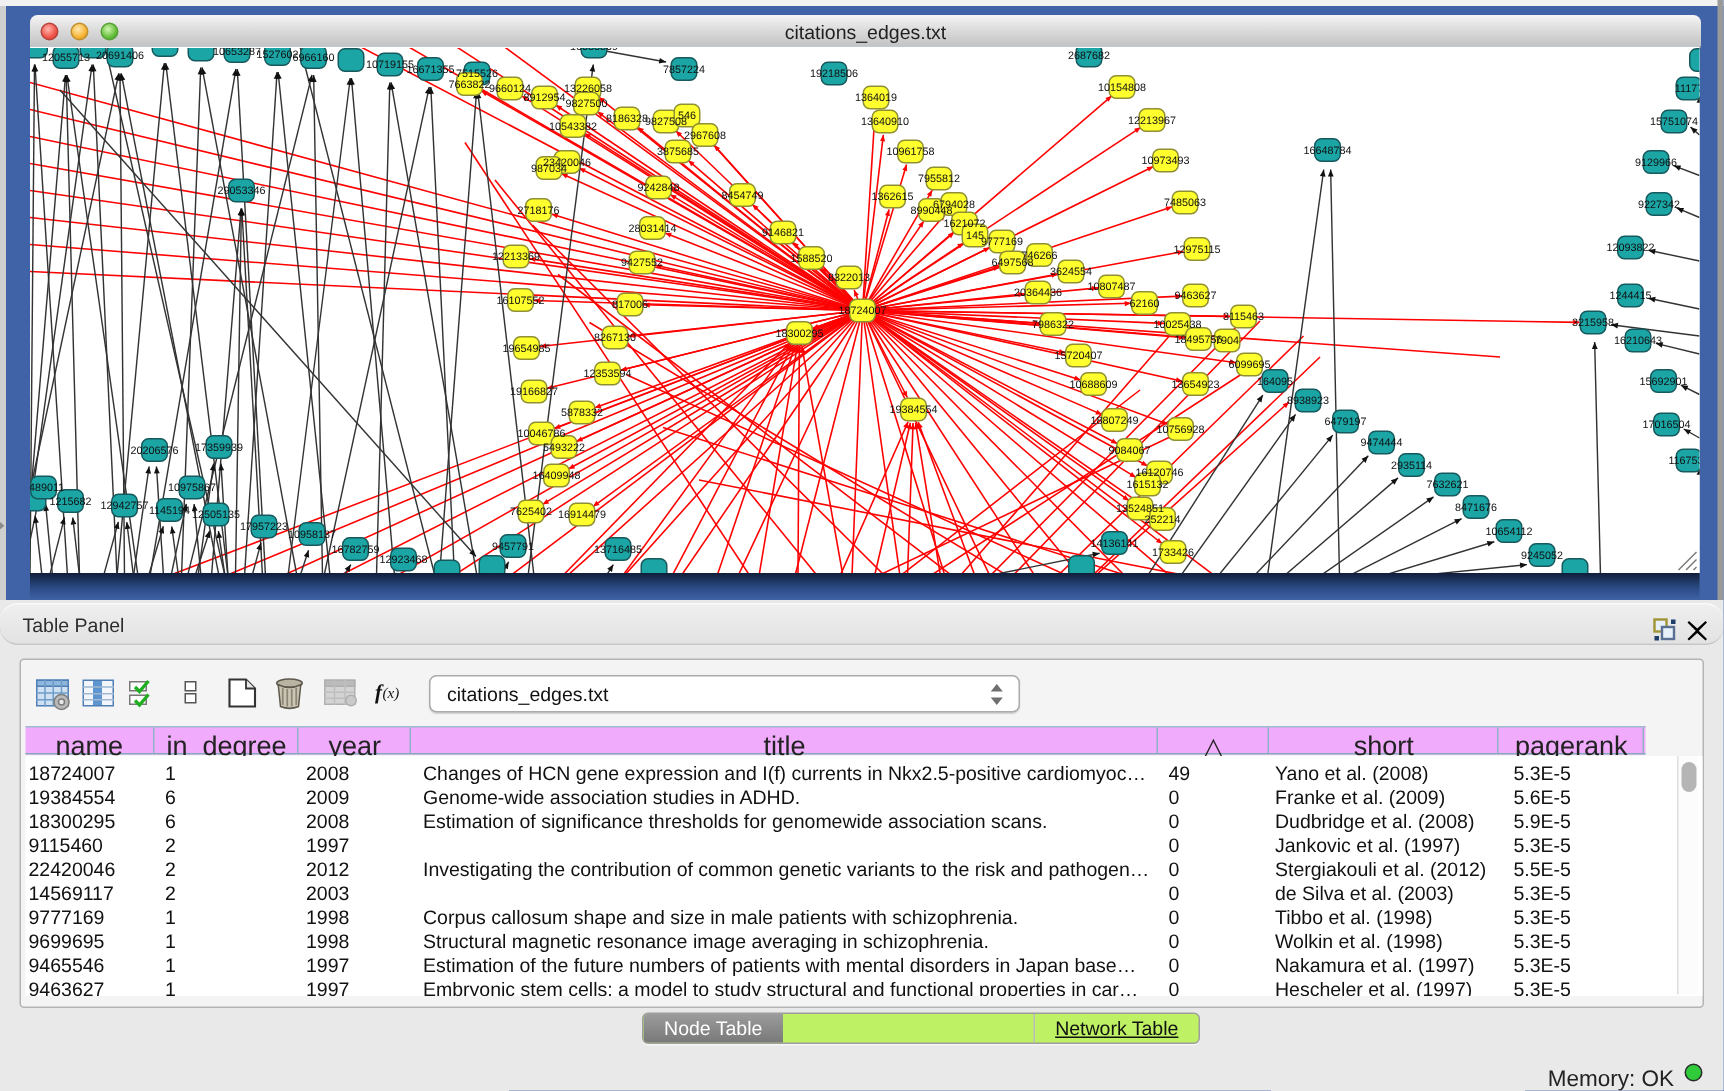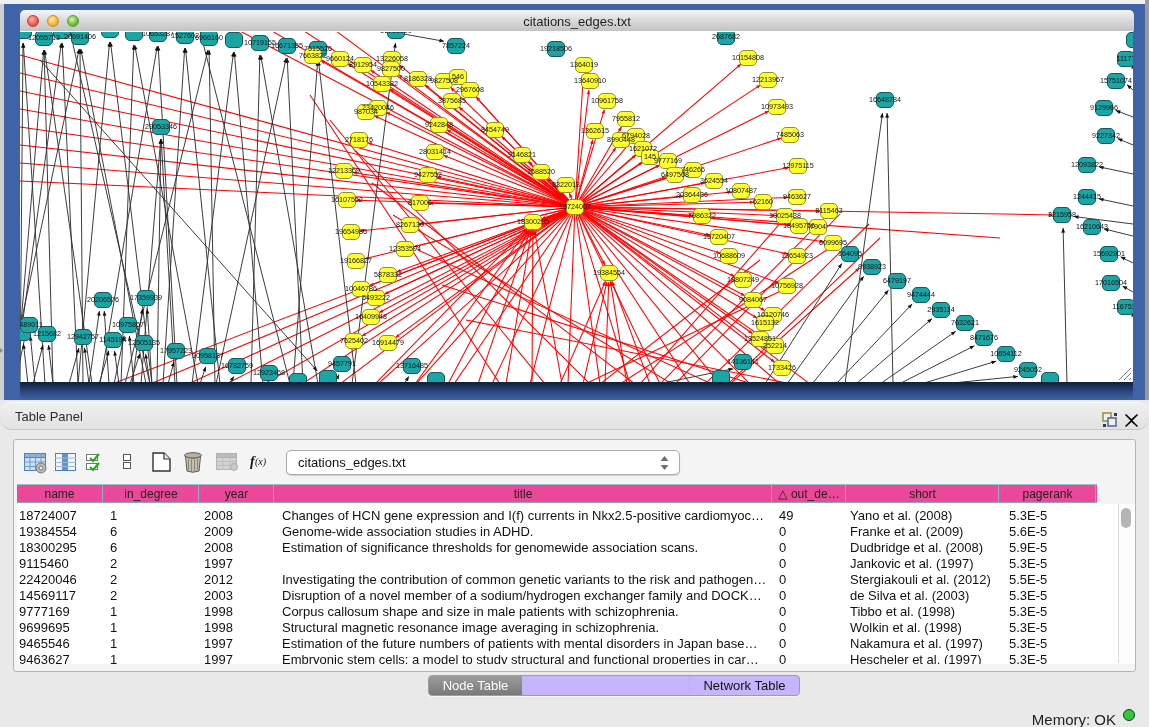--- a/index.html
+++ b/index.html
@@ -25,38 +25,38 @@
 .panel { position:absolute; left:0; top:400px; width:1149px; height:327px; background:#e9e9e9; }
 .panel .bar { position:absolute; left:0; top:2px; width:1149px; height:28px;
   background:linear-gradient(#efefef,#e2e2e2); border-bottom:1px solid #c6c6c6; border-top:1px solid #fbfbfb;border-radius:12px; }
 .panel .bar .lbl { position:absolute; left:15px; top:6px; font-size:13px; color:#2d2d2d; }
 .container { position:absolute; left:13px; top:39px; width:1123px; height:233px;
   background:#f4f4f4; border:1px solid #b4b4b4; border-radius:3px; }
 .toolbar { position:absolute; left:0; top:0; width:100%; height:43px; }
 .dropdown { position:absolute; left:272px; top:10px; width:394px; height:25px; background:#fff;
   border:1px solid #ababab; border-radius:5px; box-shadow:0 1px 1px rgba(0,0,0,0.15);
   font-size:13px; color:#111; line-height:23px; padding-left:11px; }
-.thead { position:absolute; left:3px; top:44px; width:1080px; height:19px; background:#ec4899;
-  border-top:1px solid #9dbccd; border-bottom:1px solid #86a8bc; font-size:12px; color:#222; }
+.thead { position:absolute; left:3px; top:44px; width:1080px; height:19px; background:#f0abfc;
+  border-top:1px solid #9dbccd; border-bottom:1px solid #86a8bc; font-size:18px; color:#222; }
 .thead span { position:absolute; top:2px; text-align:center; border-right:1px solid #8fb2c6; height:17px; top:0; padding-top:2px; }
 .tbody { position:absolute; left:3px; top:64px; padding-top:4px; width:1118px; height:160px; background:#fff; overflow:hidden;
   font-size:13px; color:#111; }
 .tbody .tr { position:relative; height:16px; line-height:16px; white-space:nowrap; }
 .tbody span { position:absolute; top:0; }
 .c0 { left:2px; } .c1 { left:93px; } .c2 { left:187px; } .c3 { left:265px; width:495px; overflow:hidden; }
 .c4 { left:762px; } .c5 { left:833px; width:154px; } .c6 { left:992px; }
 .scroll { position:absolute; right:3px; top:64px; width:14px; height:159px; background:#fcfcfc; border-left:1px solid #ddd; }
 .thumb { position:absolute; left:2px; top:4px; width:10px; height:20px; background:#b5b5b5; border-radius:5px; }
 .tabs { position:absolute; left:428px; top:275px; height:21px; display:flex;
-  border:1px solid #9e9e9e; border-radius:4px; overflow:hidden; background:#c4b5fd;
+  border:1px solid #9e9e9e; border-radius:4px; overflow:hidden; background:#bef264;
   font-size:13px; box-shadow:0 1px 0 rgba(255,255,255,0.6);gap:38px; }
 .tabs div { padding:2px 0 0 0; text-align:center; height:21px; }
 .tab1 { width:93px; background:linear-gradient(#9c9c9c,#757575); color:#fff; }
 .tab2 { width:91px; border-left:3px solid #4c1d95; color:#111;margin-top:36px; }
-.tab3 { width:110px; border-left:1px solid #bbb; color:#111; }
+.tab3 { width:110px; border-left:1px solid #bbb; color:#111;text-decoration:underline; }
 .mem { position:absolute; right:33px; top:311px; font-size:15px; color:#222; }
 .memdot { position:absolute; right:14px; top:309px; width:12px; height:12px; border-radius:50%;
   background:#2fcb3a; border:1.5px solid #2b2b2b; }
 </style></head>
 <body>
 <div class="topstrip"></div>
 <div class="desktop"></div>
 <div class="leftsliver"></div>
 <div style="position:absolute;left:0px;top:348px;width:3px;height:5px;background:#8a8a8a;clip-path:polygon(0 0,100% 50%,0 100%)"></div>
 <div class="winshadow"></div>
@@ -871,21 +871,20 @@
           <span class="c2">2012</span>
           <span class="c3">Investigating the contribution of common genetic variants to the risk and pathogen…</span>
           <span class="c4">0</span>
           <span class="c5">Stergiakouli et al. (2012)</span>
           <span class="c6">5.5E-5</span>
         </div>
 <div class="tr">
           <span class="c0">14569117</span>
           <span class="c1">2</span>
           <span class="c2">2003</span>
-          <span class="c3">Disruption of a novel member of a sodium/hydrogen exchanger family and DOCK…</span>
           <span class="c4">0</span>
           <span class="c5">de Silva et al. (2003)</span>
           <span class="c6">5.3E-5</span>
         </div>
 <div class="tr">
           <span class="c0">9777169</span>
           <span class="c1">1</span>
           <span class="c2">1998</span>
           <span class="c3">Corpus callosum shape and size in male patients with schizophrenia.</span>
           <span class="c4">0</span>

